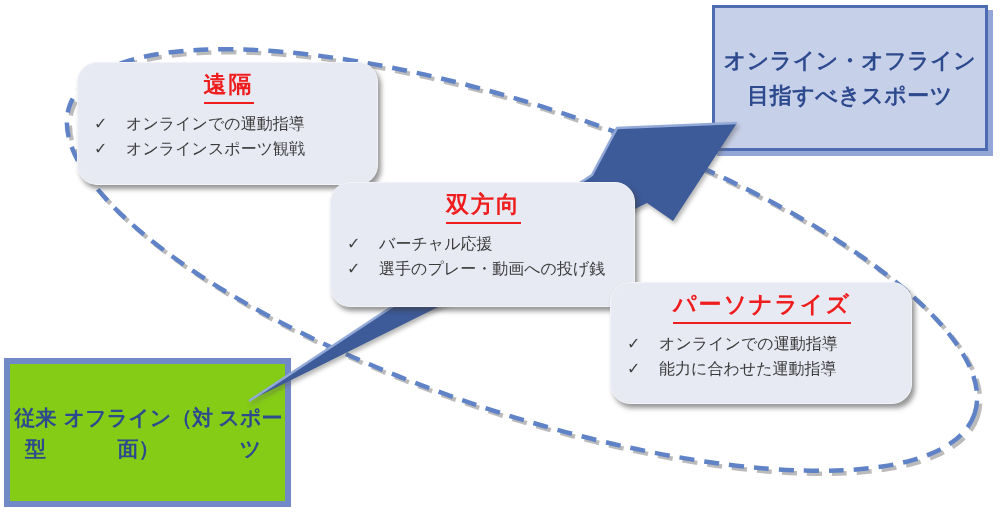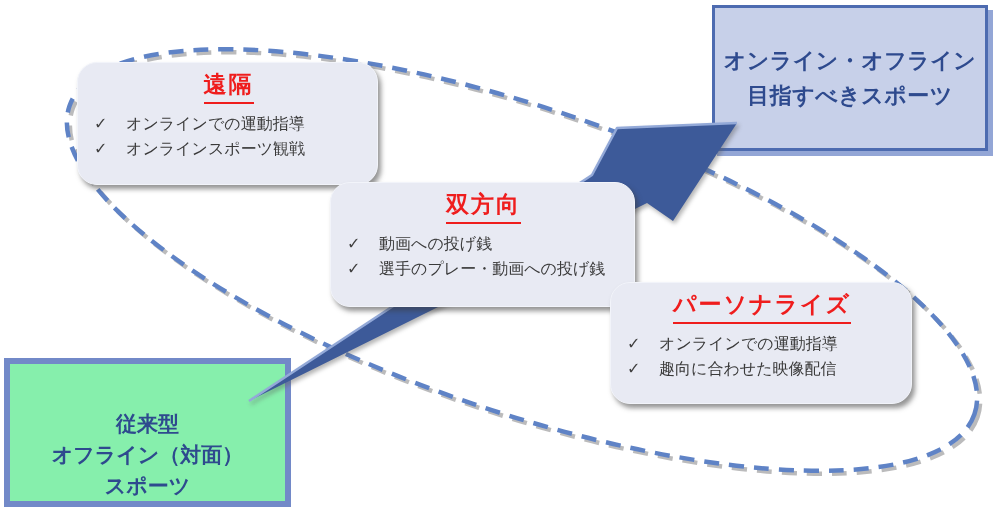--- a/index.html
+++ b/index.html
@@ -5,22 +5,22 @@
   html,body{margin:0;padding:0;background:#ffffff;}
   body{font-family:"Liberation Sans","DejaVu Sans",sans-serif;}
   #canvas{position:relative;width:1000px;height:514px;background:#ffffff;overflow:hidden;}
   #canvas svg.layer{position:absolute;left:0;top:0;pointer-events:none;}
   .ellipse-layer{z-index:0;}
   .arrow-layer{z-index:2;filter:drop-shadow(2px 3px 2px rgba(90,90,90,.45));}
 
   
   .start-box{
     position:absolute;left:4px;top:358px;width:275px;height:137px;
-    background:#86efac;border:6px solid #7289C8;z-index:1;
-    display:flex;flex-direction:column;justify-content:flex-end;align-items:center;
+    background:#84cc16;border:6px solid #7289C8;z-index:1;
+    display:flex;flex-direction:row;justify-content:flex-start;align-items:center;
   }
   .goal-box{
     position:absolute;left:712px;top:5px;width:270px;height:140px;
     background:#C7D0E9;border:3px solid #4D6BB0;z-index:1;
     box-shadow:5px 5px 0 #93A6D6;
     display:flex;flex-direction:column;justify-content:center;align-items:center;
   }
   .navy-line{color:#2E4A8E;font-weight:bold;text-align:center;}
   .start-box .navy-line{font-size:21px;line-height:31px;}
   .goal-box .navy-line{font-size:22px;line-height:35px;letter-spacing:.5px;}
@@ -81,35 +81,35 @@
       <span>オンラインスポーツ観戦</span>
     </div>
   </div>
 
   <div class="feature-box fb-interactive">
     <div class="fb-title">
       <span>双方向</span>
     </div>
     <div class="fb-item">
       <span class="check">✓</span>
-      <span>動画への投げ銭</span>
+      <span>バーチャル応援</span>
     </div>
     <div class="fb-item">
       <span class="check">✓</span>
       <span>選手のプレー・動画への投げ銭</span>
     </div>
   </div>
 
   <div class="feature-box fb-personalize">
     <div class="fb-title">
       <span>パーソナライズ</span>
     </div>
     <div class="fb-item">
       <span class="check">✓</span>
       <span>オンラインでの運動指導</span>
     </div>
     <div class="fb-item">
       <span class="check">✓</span>
-      <span>趣向に合わせた映像配信</span>
+      <span>能力に合わせた運動指導</span>
     </div>
   </div>
 
 </div>
 
 </body></html>

